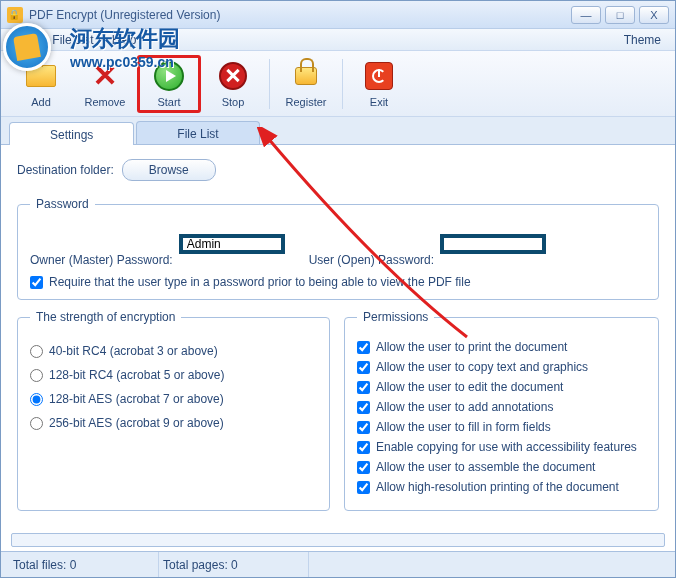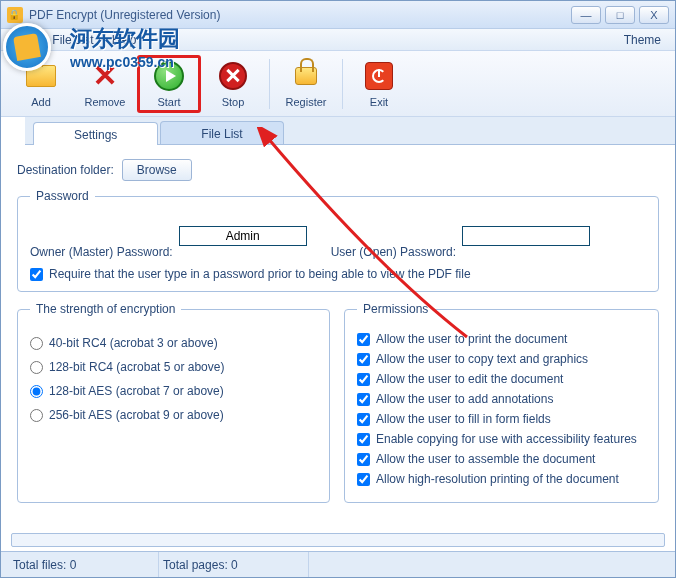--- a/index.html
+++ b/index.html
@@ -13,33 +13,33 @@
 .win-btn { width: 30px; height: 18px; background: linear-gradient(#fefefe,#d8e4f5); border: 1px solid #9db5d6; border-radius: 3px; display: flex; align-items: center; justify-content: center; color: #3a5a8a; font-size: 11px; cursor: pointer; }
 .menubar { height: 22px; background: linear-gradient(#f4f8fd,#e2ecf8); display: flex; align-items: center; padding: 0 6px; gap: 2px; border-bottom: 1px solid #c8d8ee; }
 .menu-item { padding: 2px 8px; color: #2b4a78; cursor: pointer; }
 .menu-spacer { flex: 1; }
 .toolbar { height: 66px; background: linear-gradient(#f8fafe,#e6eef9); display: flex; align-items: center; padding: 4px 8px; gap: 0; border-bottom: 1px solid #c8d8ee; }
 .tool-btn { width: 64px; height: 58px; display: flex; flex-direction: column; align-items: center; justify-content: center; gap: 4px; cursor: pointer; border-radius: 3px; }
 .tool-icon { width: 32px; height: 32px; display: flex; align-items: center; justify-content: center; font-size: 24px; }
 .tool-label { color: #2b4a78; font-size: 11px; }
 .sep { width: 1px; height: 50px; background: #c8d8ee; margin: 0 4px; }
 .highlight-box { border: 3px solid #e02020; }
-.tabs-row { height: 28px; background: #e2ecf8; display: flex; padding: 4px 8px 0 8px; gap: 0; border-bottom: 1px solid #a8c0e0; margin-left: 24px; }
+.tabs-row { height: 28px; background: #e2ecf8; display: flex; padding: 4px 8px 0 8px; gap: 0; border-bottom: 1px solid #a8c0e0; }
 .tab { padding: 5px 40px; background: #cfe0f6; border: 1px solid #a8c0e0; border-bottom: none; border-radius: 4px 4px 0 0; color: #2b4a78; cursor: pointer; margin-right: 2px; }
 .tab.active { background: #fff; position: relative; top: 1px; }
 .content { padding: 14px 16px; background: #fff; height: 396px; overflow: hidden; }
-.dest-row { display: flex; align-items: center; gap: 8px; margin-bottom: 8px; }
+.dest-row { display: flex; align-items: center; gap: 8px; margin-bottom: 16px; }
 .dest-label { color: #2b4a78; }
 .dest-input { flex: 1; height: 22px; border: 1px solid #a8c0e0; padding: 2px 6px; background: #fff; }
-.btn { padding: 3px 14px; background: linear-gradient(#fefefe,#e2ecf8); border: 1px solid #9db5d6; border-radius: 3px; color: #2b4a78; cursor: pointer; }
+.btn { padding: 3px 26px; background: linear-gradient(#fefefe,#e2ecf8); border: 1px solid #9db5d6; border-radius: 10px; color: #2b4a78; cursor: pointer; }
 fieldset { border: 1px solid #a8c0e0; border-radius: 4px; padding: 10px 12px; margin: 0 0 10px 0; }
 legend { color: #2b4a78; padding: 0 6px; }
 .pw-row { display: flex; align-items: center; gap: 6px; margin-bottom: 8px; }
 .pw-row label { color: #2b4a78; margin-top: 32px; }
-.text-input { height: 20px; border: 1px solid #0c4a6e; padding: 1px 4px; background: #fff; width: 128px; text-align: center; }
+.text-input { height: 20px; border: 4px solid #0c4a6e; padding: 1px 4px; background: #fff; width: 106px; }
 .check-row { display: flex; align-items: center; gap: 6px; color: #2b4a78; }
 .check-row input { margin: 0; }
 .two-col { display: flex; gap: 14px; }
 .col-left { width: 313px; }
 .col-right { flex: 1; }
 .radio-row { display: flex; align-items: center; gap: 6px; color: #2b4a78; margin: 10px 0; }
 .radio-row input { margin: 0; }
 .perm-row { display: flex; align-items: center; gap: 6px; color: #2b4a78; margin: 6px 0; }
 .perm-row input { margin: 0; }
 .perm-btns { display: flex; gap: 10px; justify-content: center; margin-top: 8px; }

